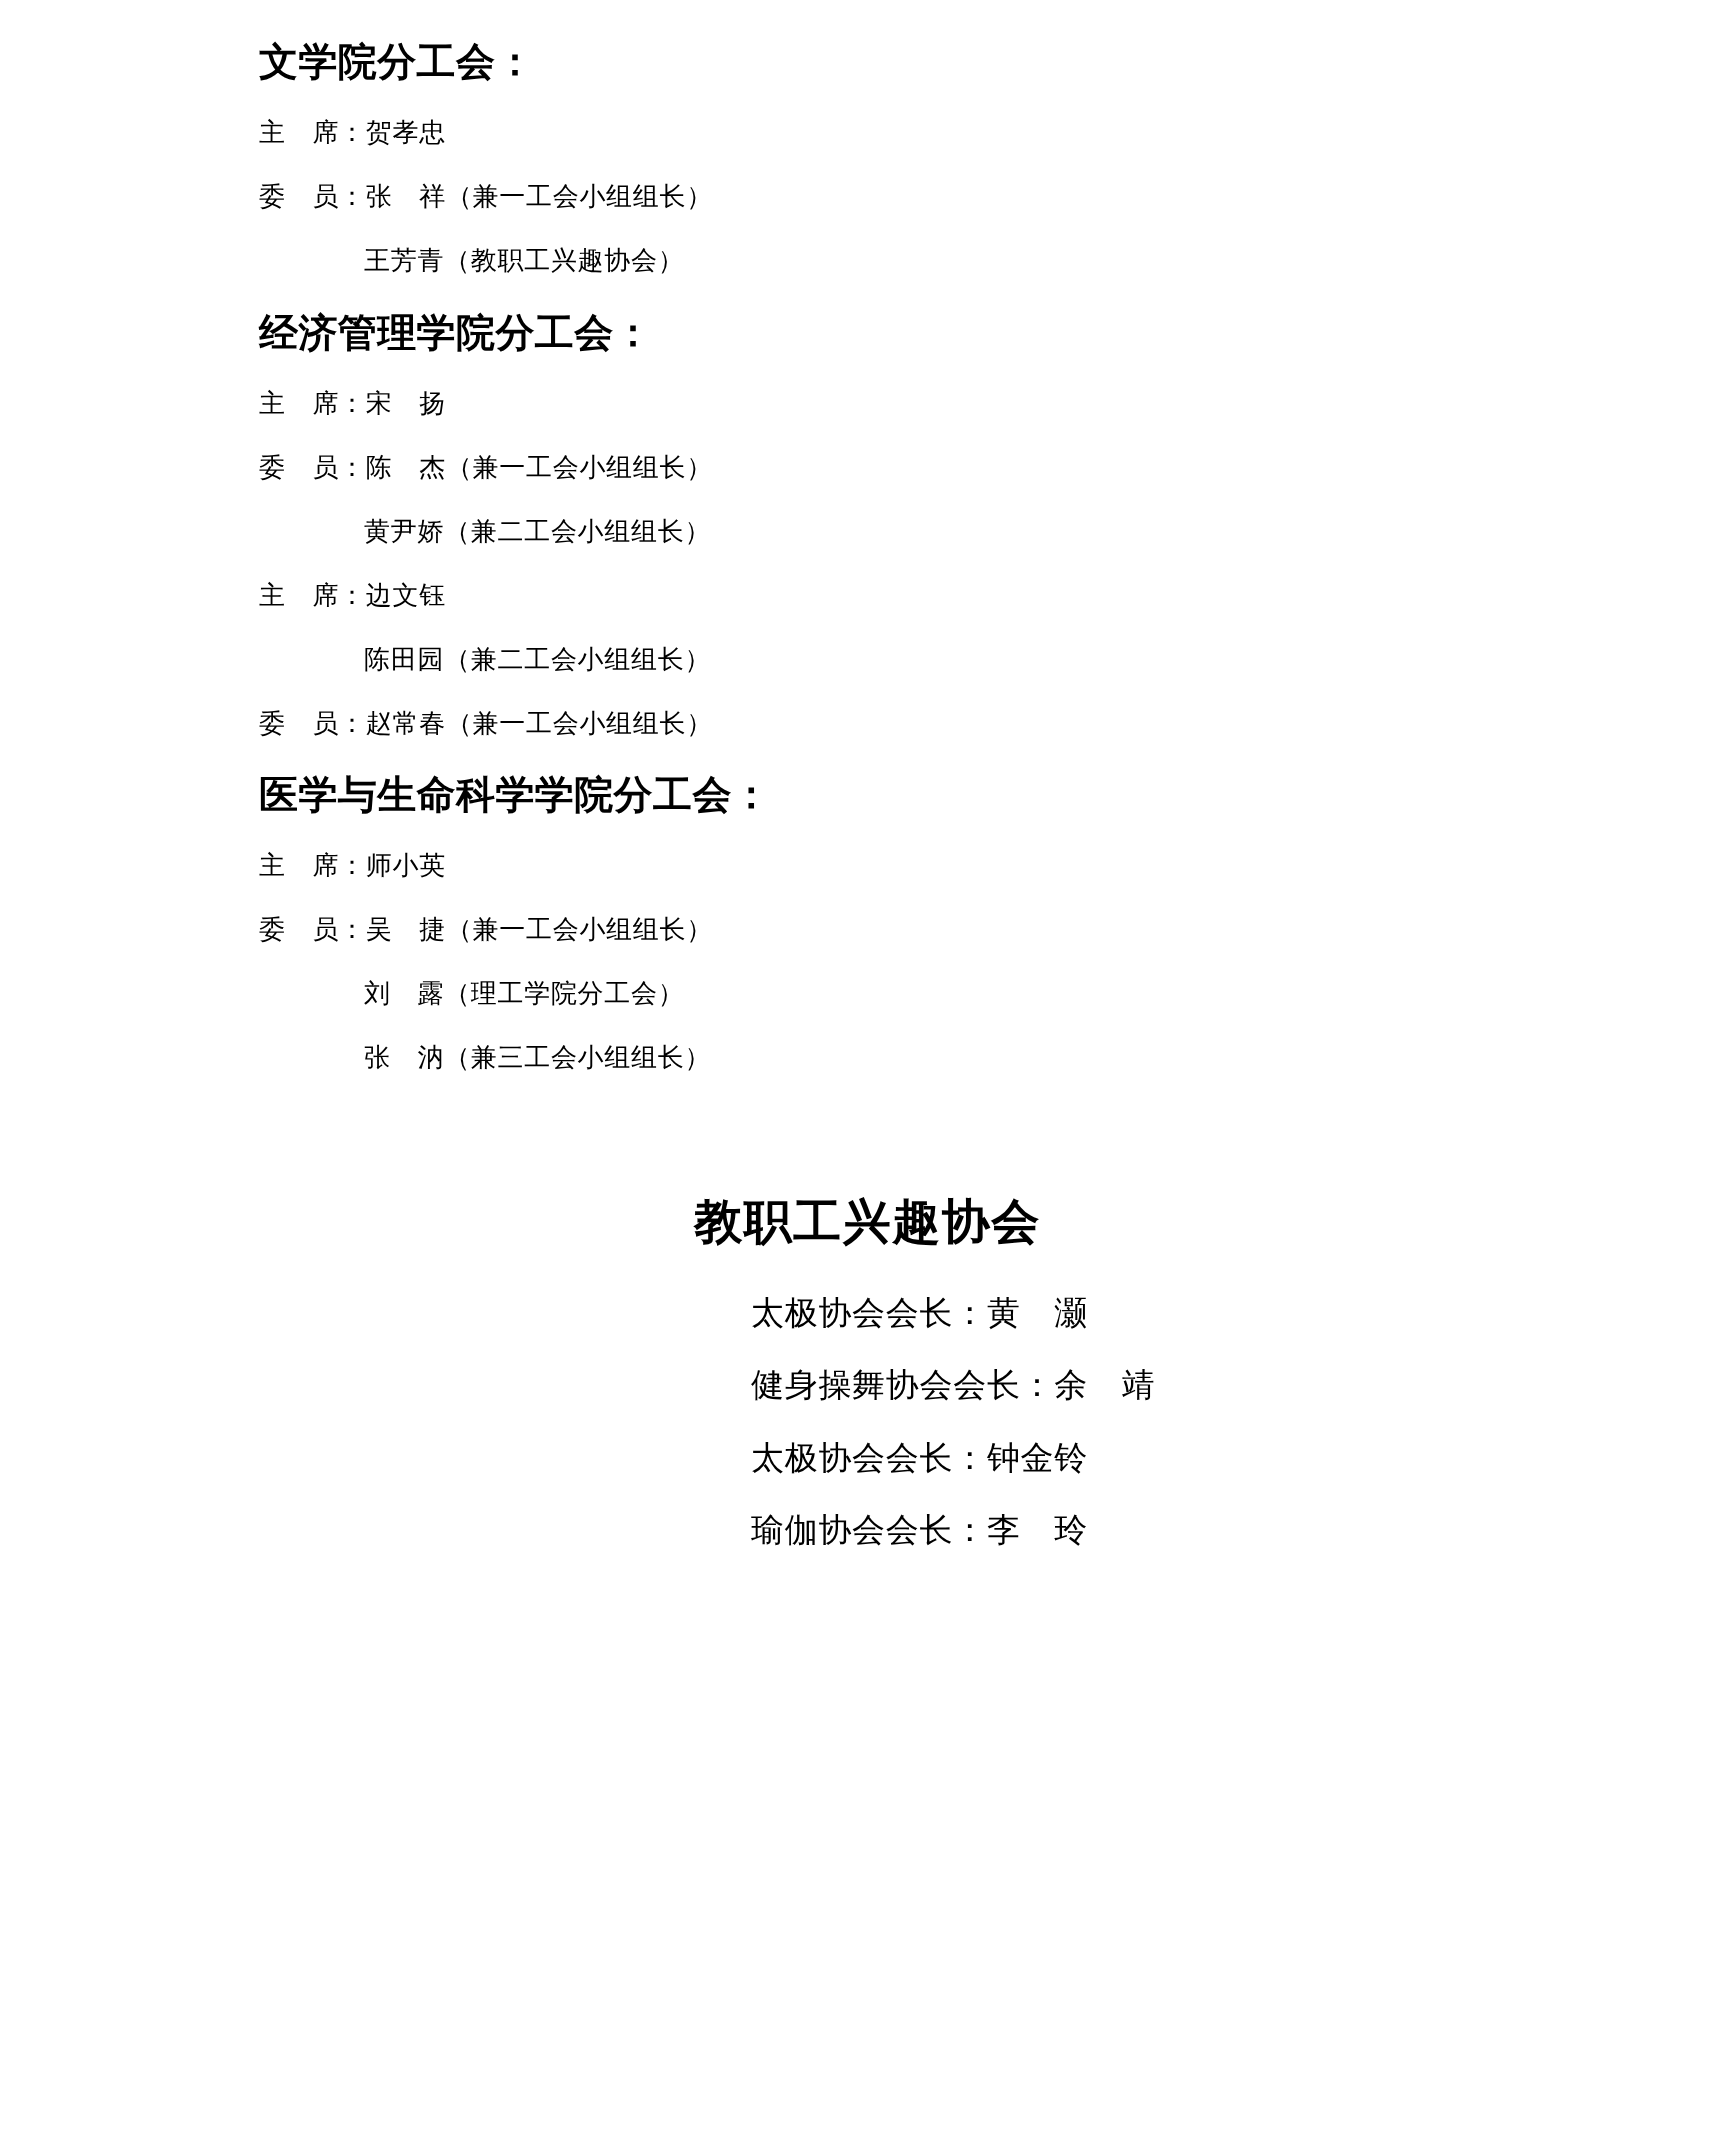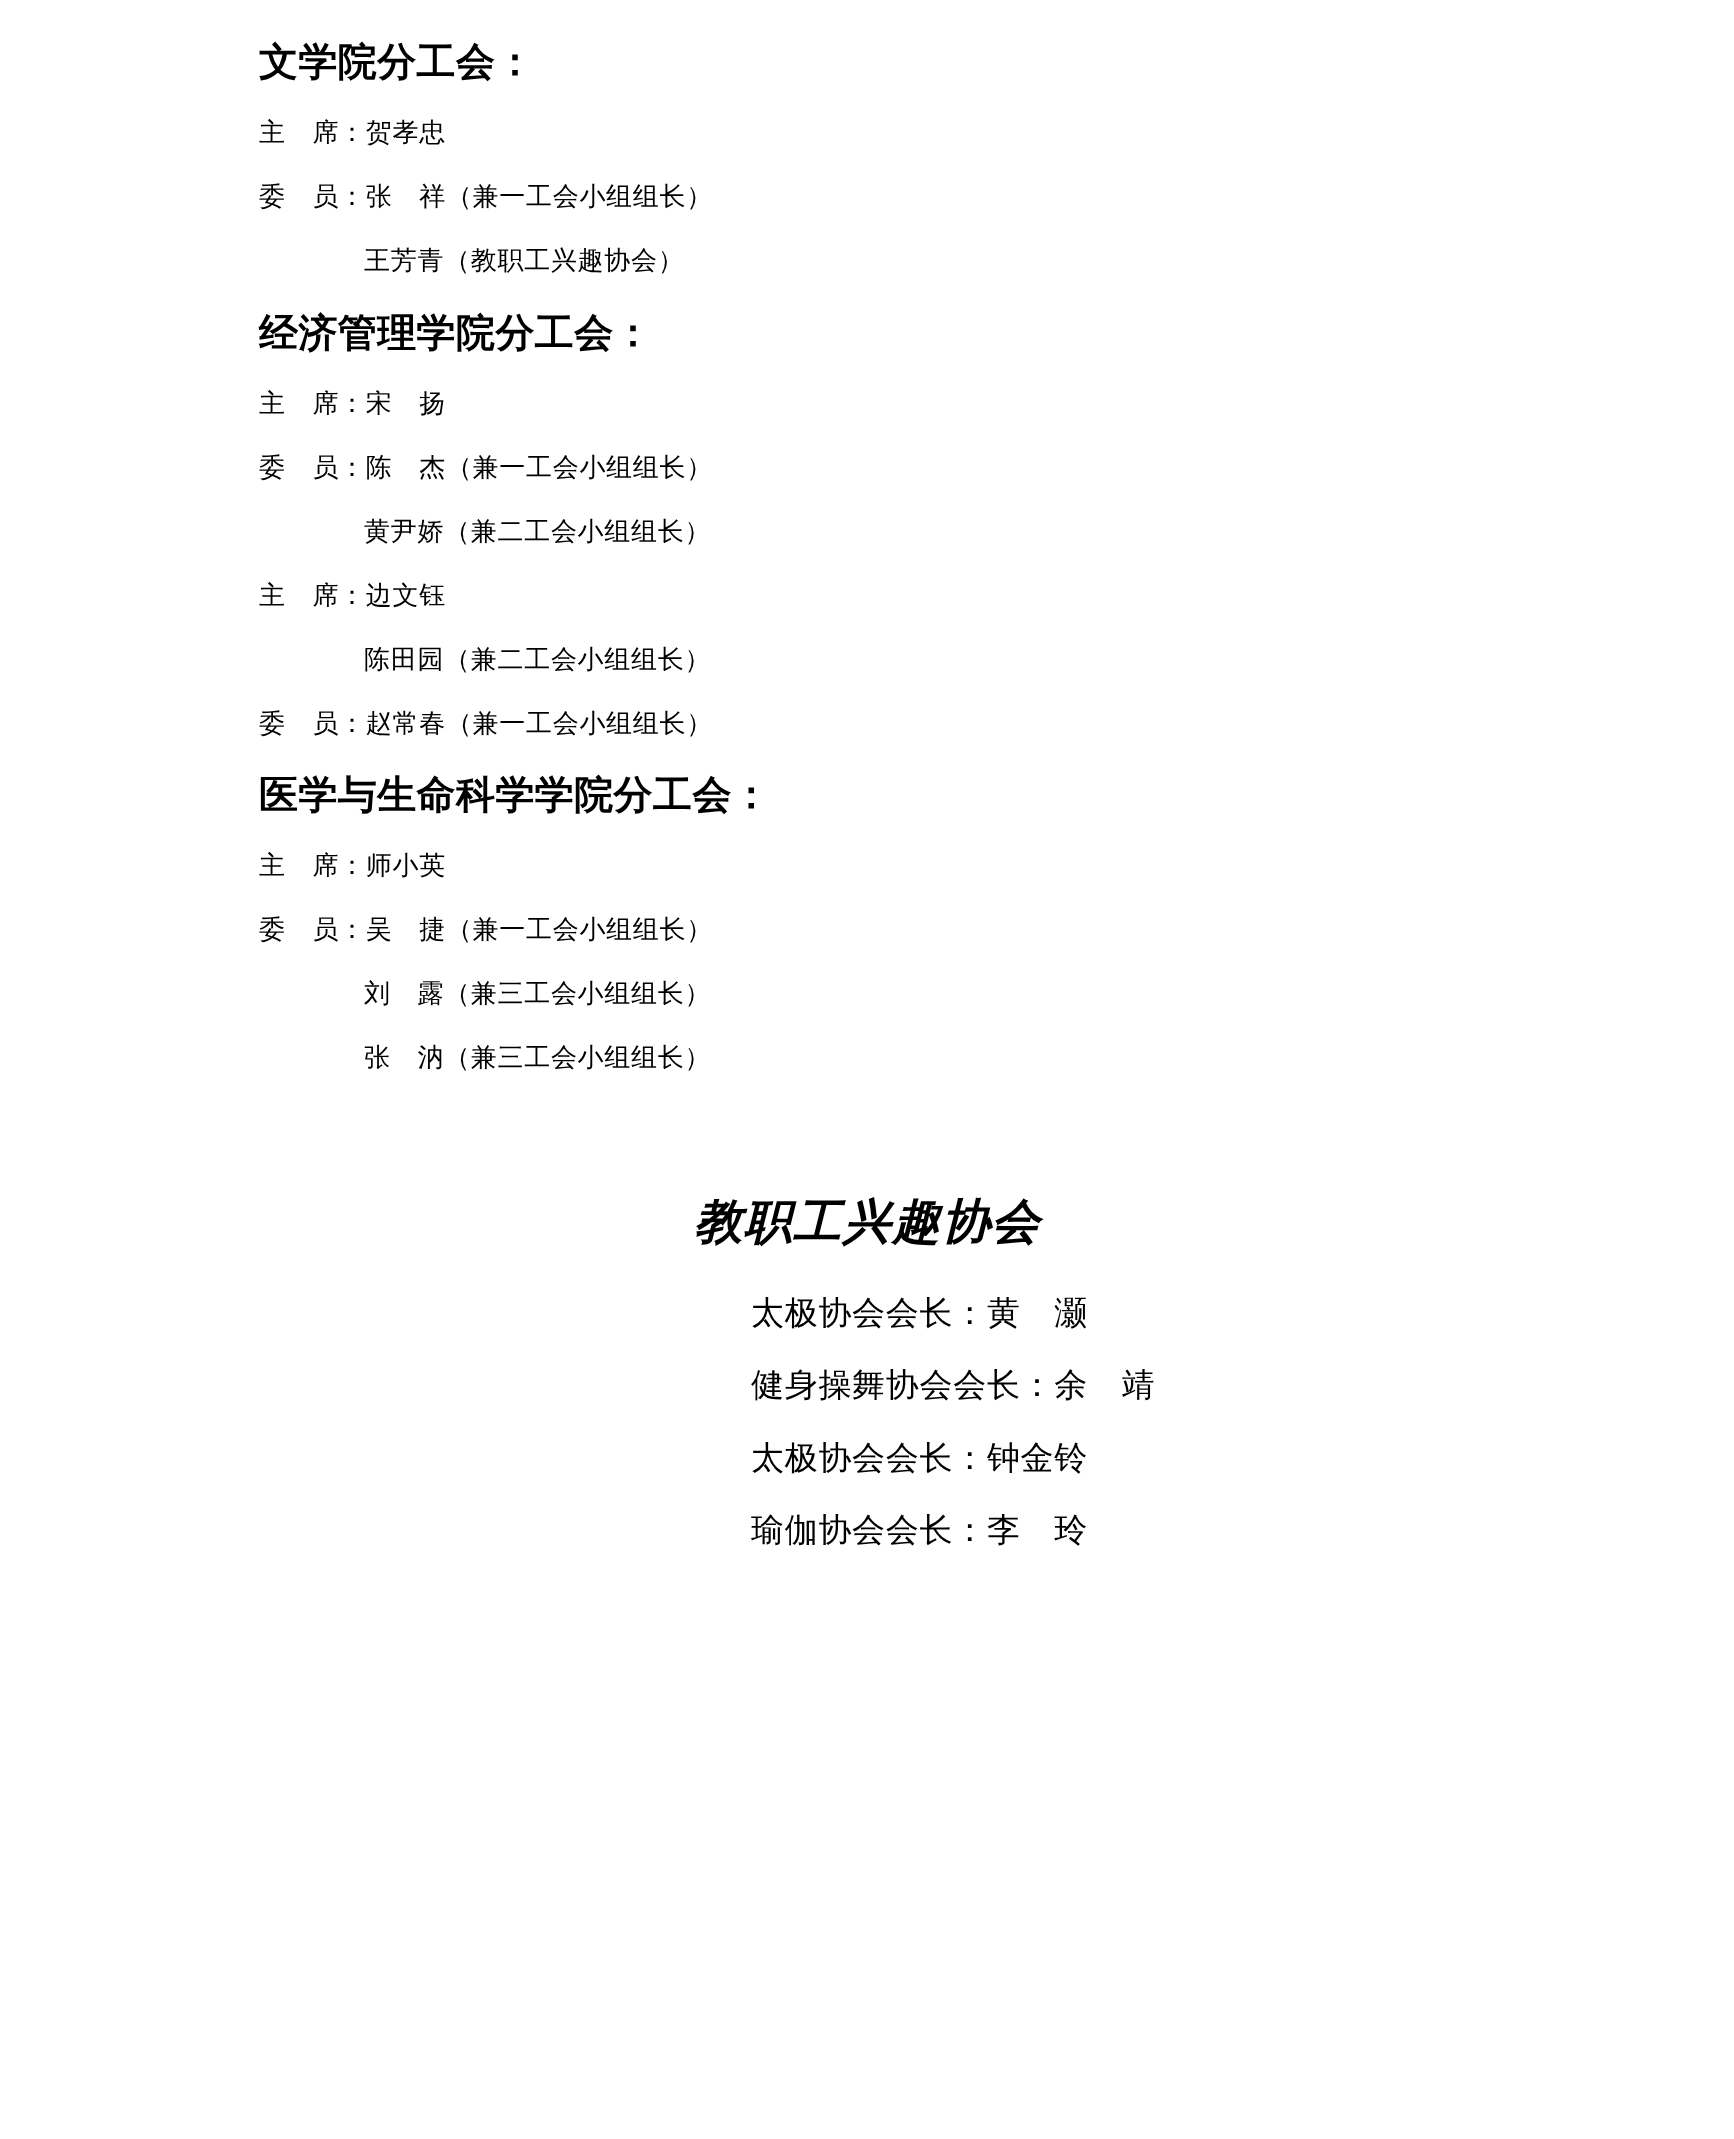--- a/index.html
+++ b/index.html
@@ -56,21 +56,20 @@
   .assoc-title {
     font-family: "DejaVu Serif", "Liberation Serif", serif;
     font-weight: 700;
     font-size: 48px;
     line-height: 1.0;
     letter-spacing: 1.5px;
     text-align: center;
     margin: 0 0 0 0;
     padding: 22px 0 31px 0;
     white-space: pre;
-    font-style: italic;
   }
   .assoc-line {
     font-family: "DejaVu Serif", "Liberation Serif", serif;
     font-size: 33px;
     line-height: 1.0;
     letter-spacing: 0.7px;
     margin: 0 0 0 627px;
     padding: 19.7px 0 19.7px 0;
     white-space: pre;
   }
@@ -97,21 +96,21 @@
   <div class="dept-section">
     <div class="role-line">主　席：边文钰</div>
     <div class="role-line indented">陈田园（兼二工会小组组长）</div>
     <div class="role-line">委　员：赵常春（兼一工会小组组长）</div>
   </div>
 
   <div class="dept-section">
     <div class="dept-heading">医学与生命科学学院分工会：</div>
     <div class="role-line">主　席：师小英</div>
     <div class="role-line">委　员：吴　捷（兼一工会小组组长）</div>
-    <div class="role-line indented">刘　露（兼三工会小组组长）</div>
+    <div class="role-line indented">刘　露（理工学院分工会）</div>
     <div class="role-line indented">张　汭（兼三工会小组组长）</div>
   </div>
 
   <div class="assoc-block">
     <div class="assoc-title">教职工兴趣协会</div>
     <div class="assoc-line">太极协会会长：黄　灏</div>
     <div class="assoc-line">健身操舞协会会长：余　靖</div>
     <div class="assoc-line">太极协会会长：钟金铃</div>
     <div class="assoc-line">瑜伽协会会长：李　玲</div>
   </div>

